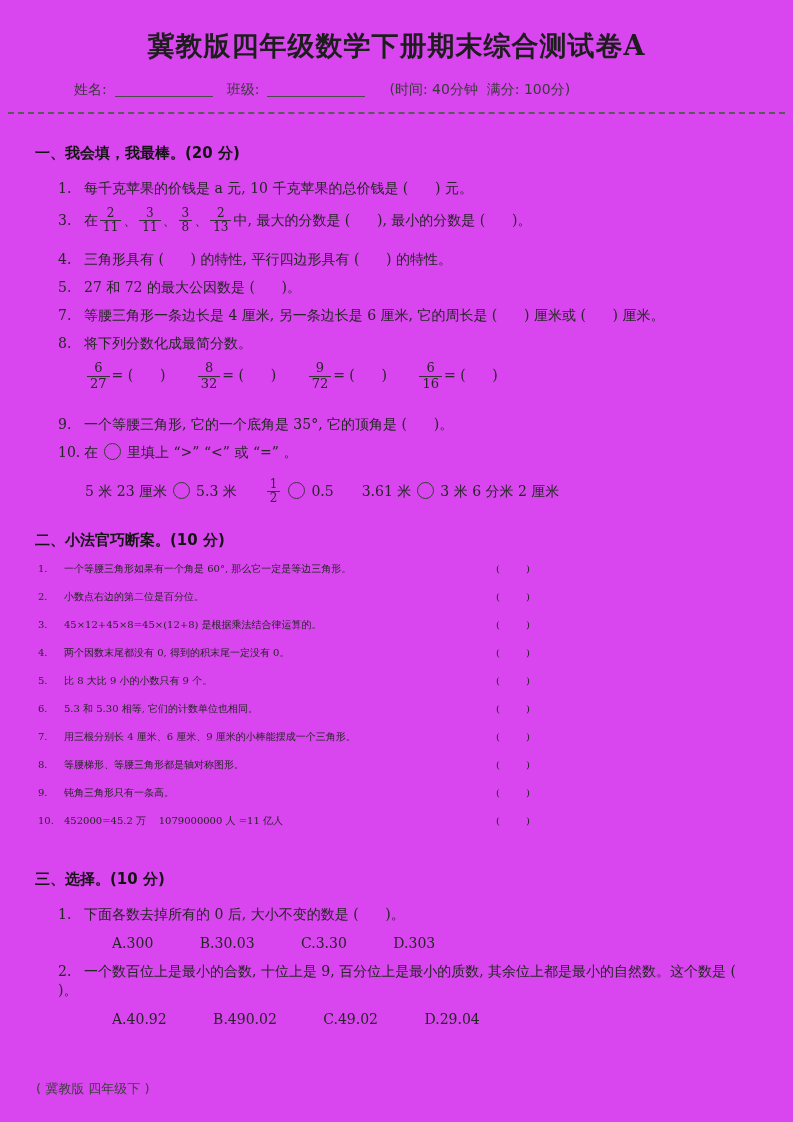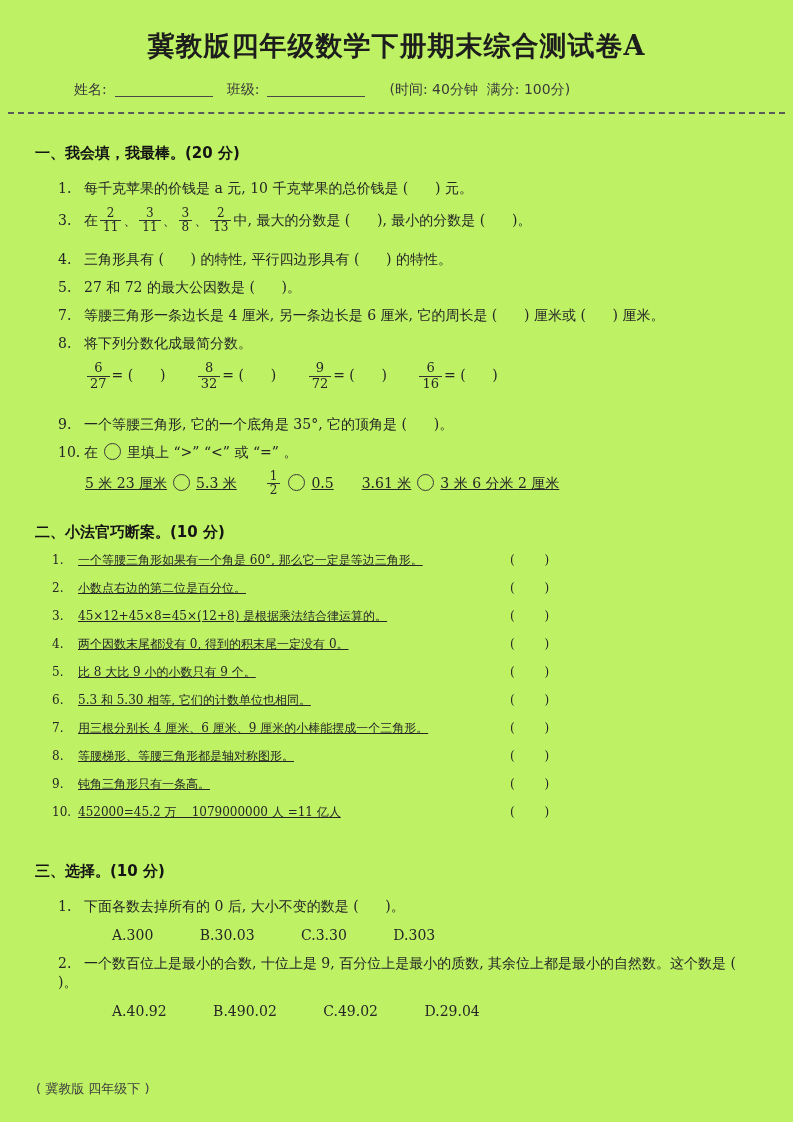--- a/index.html
+++ b/index.html
@@ -1,20 +1,20 @@
 <!DOCTYPE html>
 <html><head>
 <meta charset="utf-8">
 <style>
   html,body { margin:0; padding:0; background:#ffffff; }
   .page {
     position:relative;
     width:793px; height:1122px;
     margin:0 auto;
-    background:#bef264;
+    background:#d946ef;
     font-family:"DejaVu Serif","Liberation Serif",serif;
     color:#262626;
     overflow:hidden;
   }
   .t { white-space:pre-wrap; }
 
   .title {
     padding-top:28px;
     text-align:center;
     font-size:27px;
@@ -90,34 +90,32 @@
   .circ {
     display:inline-block;
     width:15px; height:15px;
     border:1.5px solid #3a3a3a;
     border-radius:50%;
     vertical-align:-3px;
     margin:0 6px;
   }
   .cmp-line {
     margin-left:85px;
-    margin-top:8px;
-    font-size:14px;
-    text-decoration:underline;
+    margin-top:16px;
+    font-size:14px;
   }
   .cmp-gap { display:inline-block; width:28px; }
 
   .tf {
     position:relative;
-    margin-left:52px;
+    margin-left:38px;
     margin-top:9px;
-    font-size:12px;
+    font-size:10px;
     line-height:19px;
     padding-right:10px;
-    text-decoration:underline;
   }
   .tf-ans {
     position:absolute;
     left:458px; top:0;
     white-space:pre;
     letter-spacing:1px;
   }
 
   .opts {
     margin-left:112px;

